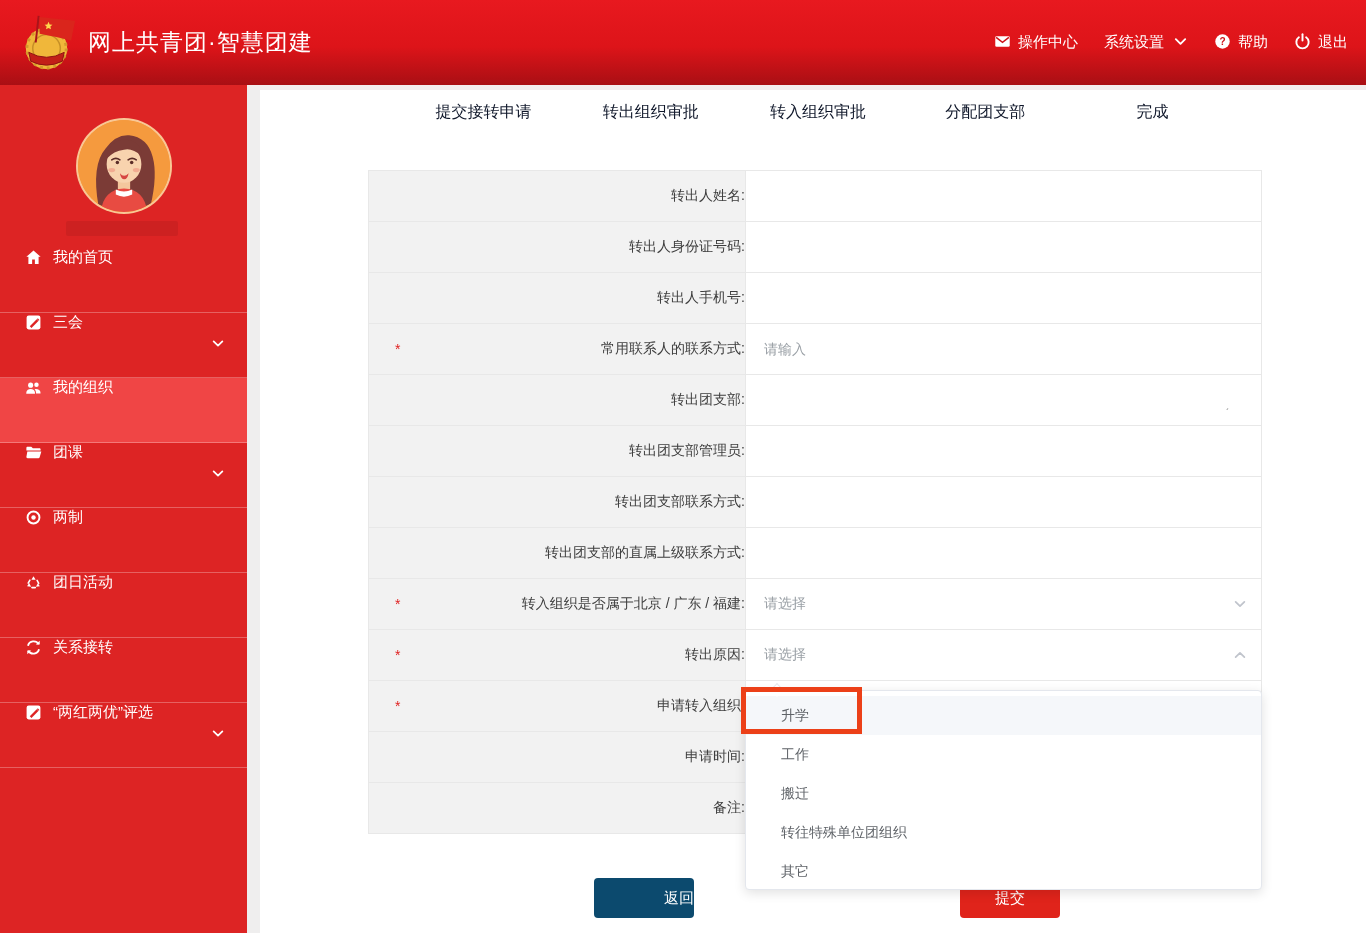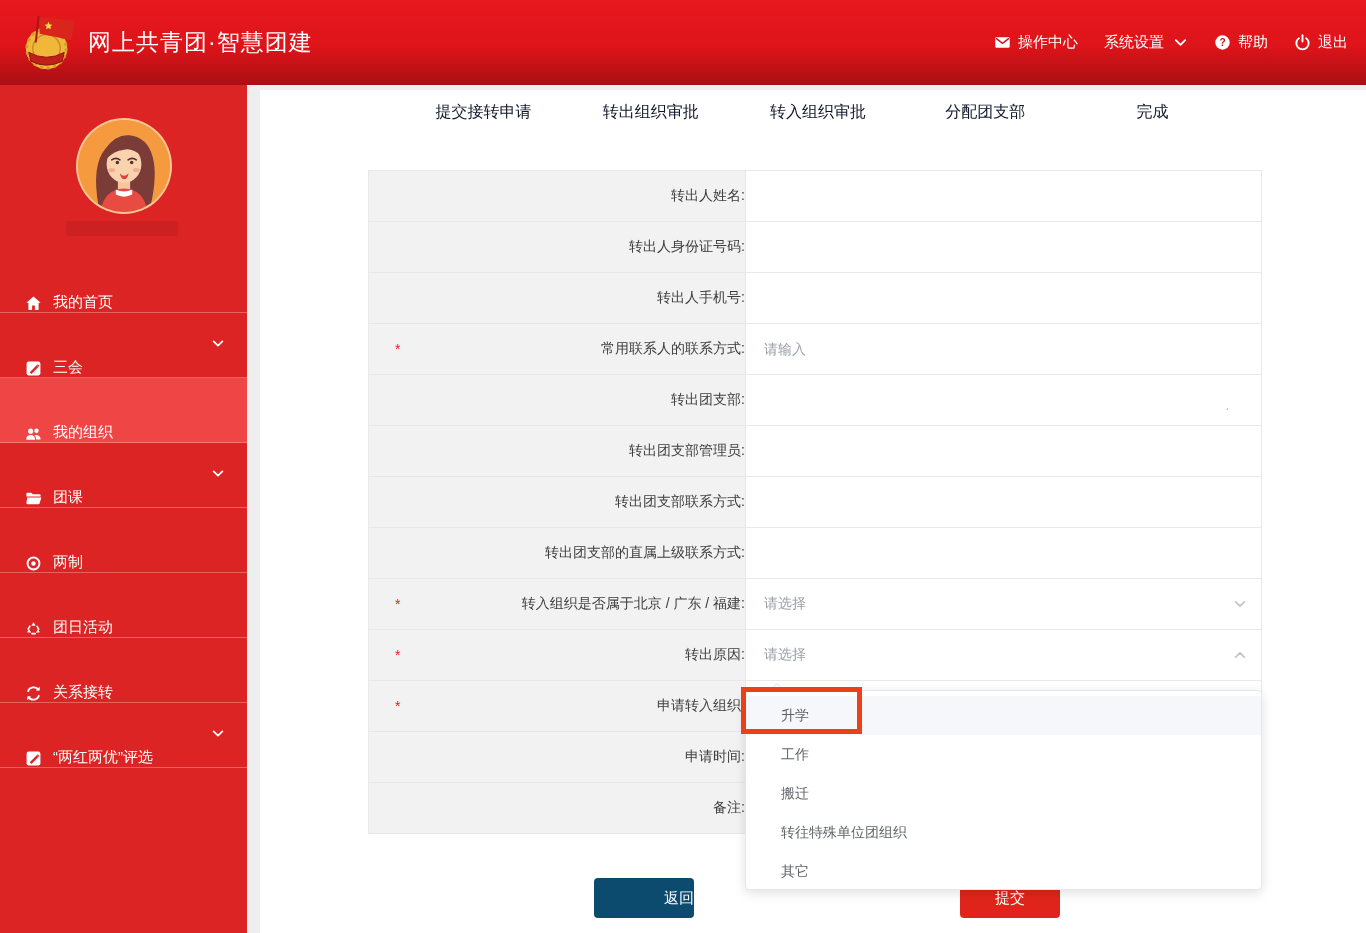--- a/index.html
+++ b/index.html
@@ -8,33 +8,33 @@
   #app { position:relative; width:1366px; height:933px; overflow:hidden; background:#efeeee; }
 
   
   .header { position:absolute; left:0; top:0; width:1366px; height:85px;
             background:linear-gradient(180deg,#e8191f 0%,#dd1419 55%,#a90f14 100%); z-index:30;
             display:flex; align-items:center; }
   .logo { position:absolute; left:17px; top:11px; width:63px; height:63px; }
   .app-title { position:absolute; left:88px; top:0; height:85px; line-height:85px;
                color:#ffffff; font-size:23px; font-weight:normal; letter-spacing:1px; }
   .header-nav { position:absolute; right:18px; top:0; height:85px; display:flex; align-items:center; gap:26px; }
-  .hmenu-item { display:flex; align-items:center; gap:7px; color:#ffffff; font-size:15px; cursor:pointer; }
+  .hmenu-item { display:flex; align-items:flex-start; gap:7px; color:#ffffff; font-size:15px; cursor:pointer; }
   .hmenu-item .ic { display:flex; align-items:center; }
   .hmenu-item svg { width:17px; height:17px; }
 
   
   .sidebar { position:absolute; left:0; top:85px; width:247px; height:848px; background:#dd2424; z-index:10; }
   .avatar-wrap { position:absolute; left:76px; top:33px; width:96px; height:96px; border-radius:50%;
                  border:2px solid rgba(255,255,255,.45); overflow:hidden; background:#f59a3e; }
   .avatar-wrap svg { width:100%; height:100%; display:block; }
   .redact-name { position:absolute; left:66px; top:136px; width:112px; height:15px;
                  background:rgba(0,0,0,.07); border-radius:2px; }
   .side-nav { position:absolute; left:0; top:163px; width:247px; }
-  .snav-item { position:relative; height:65px; display:flex; align-items:flex-end; padding-left:24px; gap:11px;
+  .snav-item { position:relative; height:65px; display:flex; align-items:flex-start; padding-left:24px; gap:11px;
                color:#ffffff; font-size:15px; border-bottom:1px solid rgba(255,255,255,.28); cursor:pointer; }
   .snav-item.active { background:#f04545; }
   .snav-item .ic { width:18px; height:18px; display:flex; align-items:center; justify-content:center; }
   .snav-item .ic svg { width:17px; height:17px; }
   .snav-chev { position:absolute; right:22px; top:50%; transform:translateY(-50%); }
   .snav-chev svg { width:14px; height:14px; }
 
   
   .gutter { position:absolute; left:247px; top:85px; width:13px; height:848px; background:#efeeee; }
   .header-strip { position:absolute; left:247px; top:85px; width:1119px; height:5px; background:#f3eded; }

